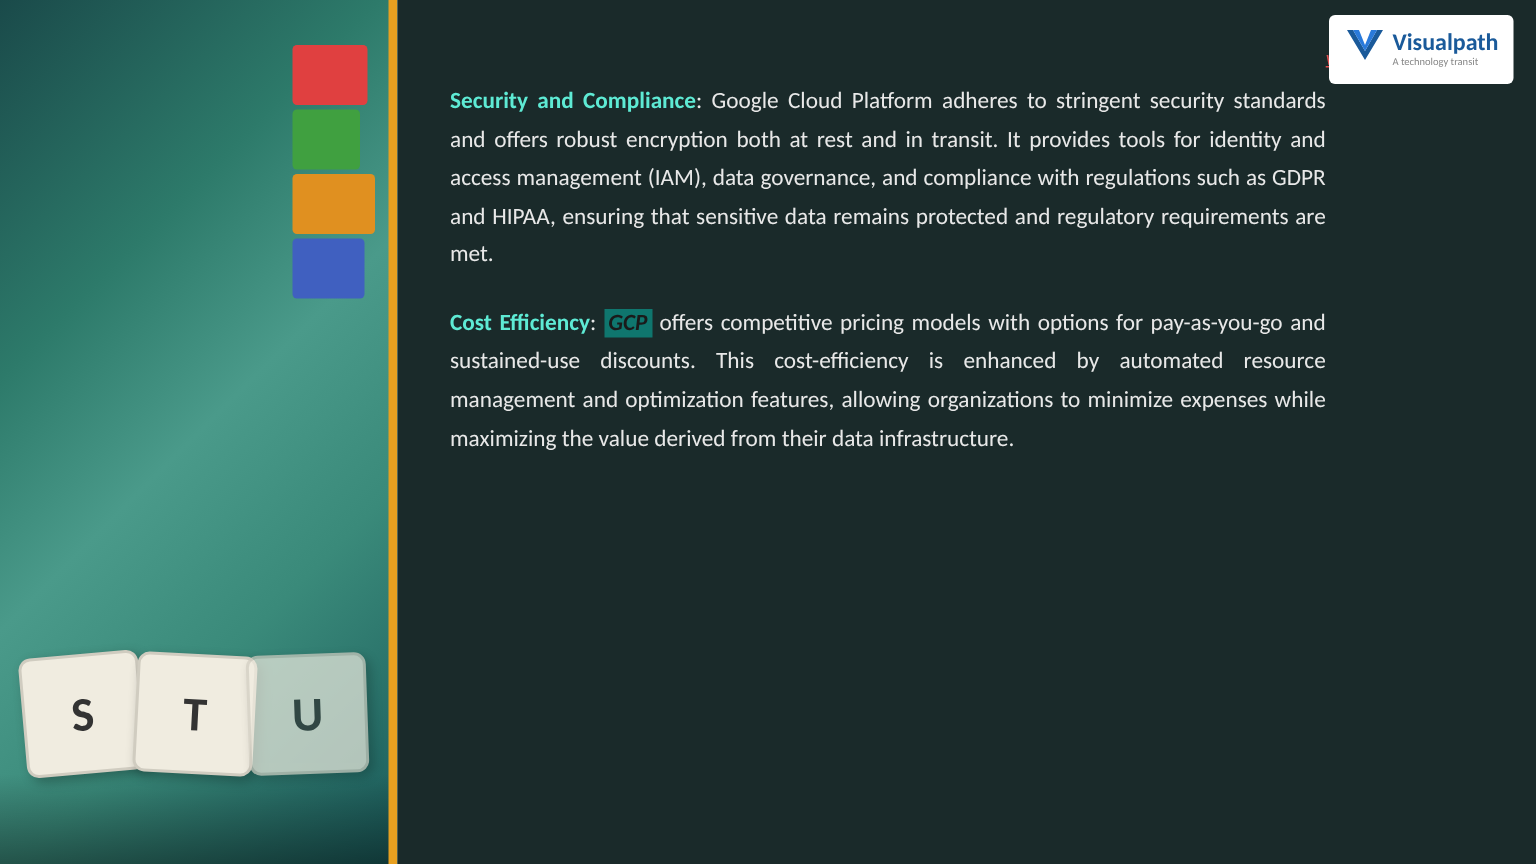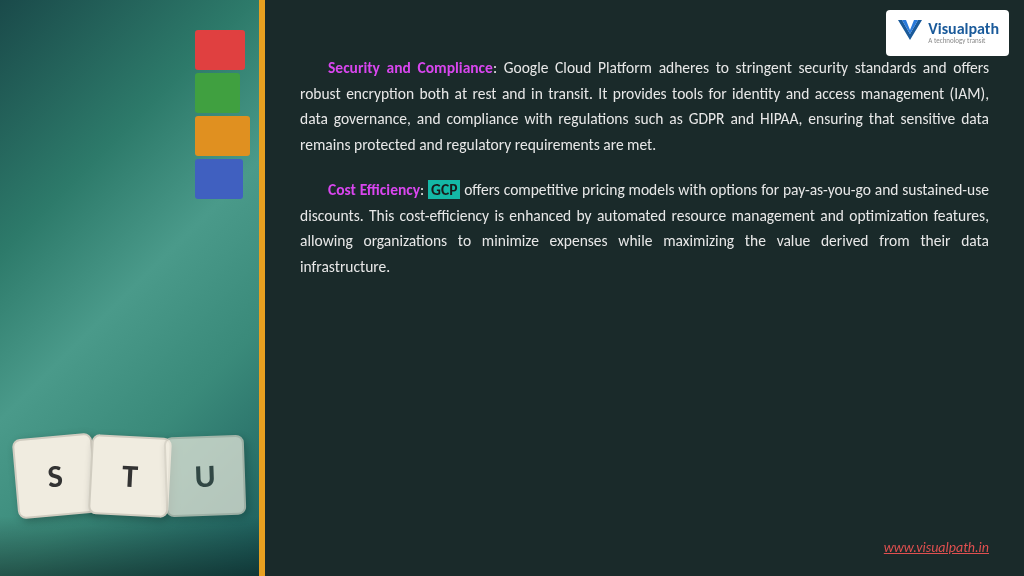--- a/index.html
+++ b/index.html
@@ -112,21 +112,21 @@
       background: #e8a020;
     }
 
     .right-panel {
       flex: 1;
       height: 576px;
       background: #1a2a2a;
       padding: 25px 35px 20px 35px;
       position: relative;
       display: flex;
-      flex-direction: column;
+      flex-direction: row;
       justify-content: space-between;
     }
 
     .logo-area {
       position: absolute;
       top: 10px;
       right: 15px;
       display: flex;
       align-items: center;
       background: white;
@@ -169,30 +169,30 @@
     }
 
     .section-text {
       color: #e8e8e8;
       font-size: 15.5px;
       line-height: 1.65;
       text-align: justify;
     }
 
     .section-title-orange {
-      color: #d946ef;
-      font-weight: bold;
-      margin-left: 28px;
+      color: #5eead4;
+      font-weight: bold;
     }
 
     .highlight-yellow {
-      background-color: #14b8a6;
+      background-color: #0f766e;
       color: #1a1a1a;
       font-weight: bold;
       padding: 0 3px;
+      font-style: italic;
     }
 
     .website-link {
       text-align: right;
       color: #e05050;
       font-size: 14px;
       font-style: italic;
       text-decoration: underline;
       margin-top: 5px;
     }

